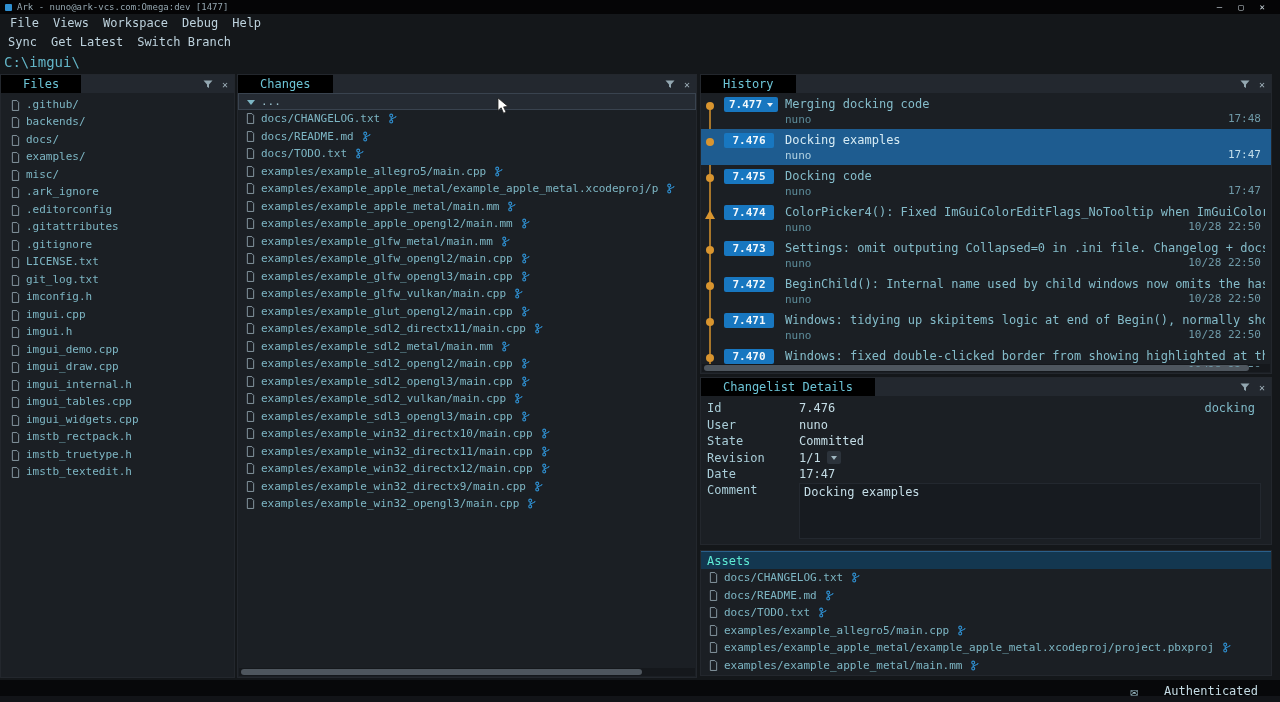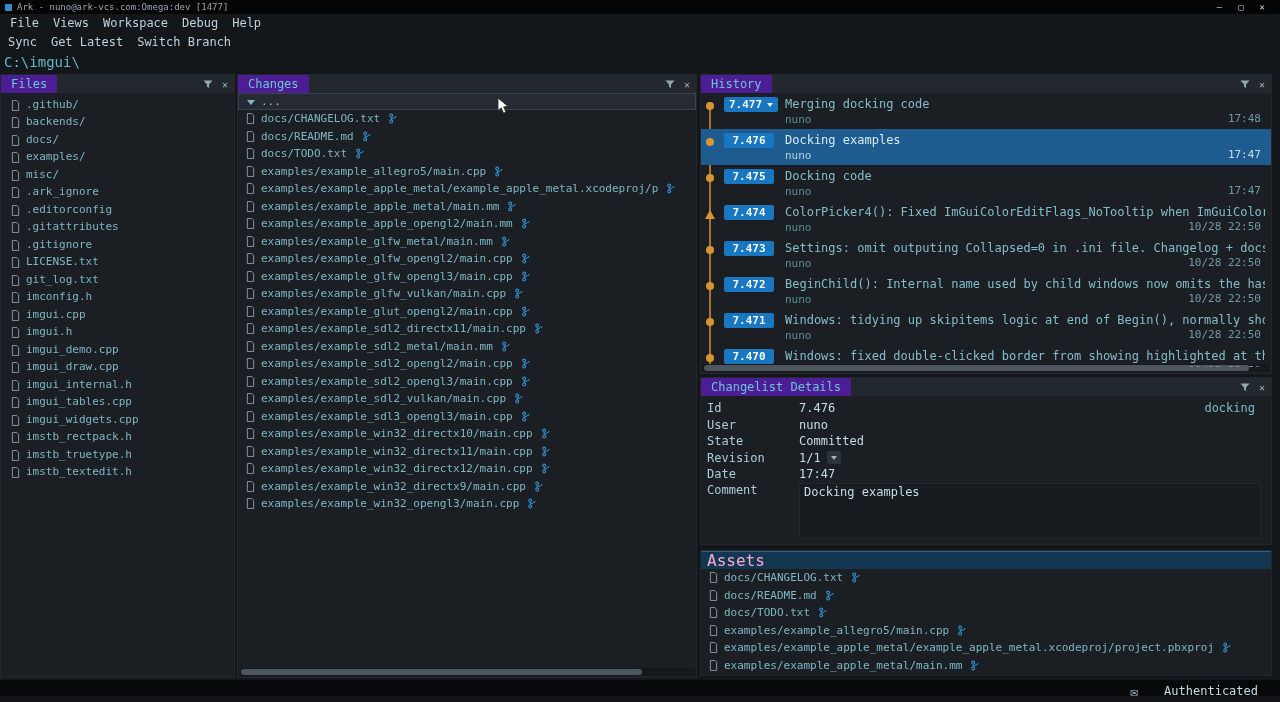--- a/index.html
+++ b/index.html
@@ -19,21 +19,21 @@
                        background:#14171a; color:#bdd2dd; font-size:12px; padding-left:10px; }
   .menubar { top:14px; height:18px; }
   .toolbar { top:32px; height:20px; padding-left:8px; }
   .menubar span, .toolbar span { cursor:default; }
   .pathbar { position:absolute; left:0; top:52px; width:1280px; height:20px; display:flex; align-items:center;
              padding-left:4px; color:#63b5c7; font-size:14px; }
 
   
   .panel { position:absolute; background:#1b1f24; border:1px solid #23272d; overflow:hidden; }
   .panel-header { height:18px; background:#23282f; display:flex; align-items:center; color:#6cc4d6; font-size:12px; }
-  .tab { background:#4c1d95; height:18px; display:flex; align-items:center; padding:0 10px; }
+  .tab { background:#000000; height:18px; display:flex; align-items:center; padding:0 22px; }
   .hicons { margin-left:auto; display:flex; gap:9px; align-items:center; padding-right:6px; color:#93a7b1; }
   .hx { font-size:10px; color:#9fb0ba; }
 
   .files-panel   { left:0;   top:74px;  width:235px; height:604px; }
   .changes-panel { left:237px; top:74px; width:460px; height:604px; }
   .history-panel { left:700px; top:74px; width:572px; height:300px; }
   .details-panel { left:700px; top:377px; width:572px; height:168px; }
   .assets-panel  { left:700px; top:550px; width:572px; height:126px; }
 
   
@@ -85,21 +85,21 @@
   .dbranch { position:absolute; right:10px; color:#7fb9c7; }
   .combo-arrow { width:14px; height:13px; background:#2c333b; margin-left:6px; display:inline-flex;
                  align-items:center; justify-content:center; border-radius:2px; }
   .combo-arrow i { width:0; height:0; border:3px solid transparent; border-top:4px solid #9fb6c0; margin-top:3px; }
   .comment-row { align-items:flex-start; height:auto; }
   .comment-box { margin-left:0; width:462px; height:56px; background:#171b20; border:1px solid #23282f;
                  padding:1px 4px; color:#c4dde6; overflow:hidden; }
 
   
   .assets-header { height:18px; background:#133750; border-top:1px solid #2a5f8a; display:flex;
-                   align-items:center; padding-left:6px; color:#f9a8d4; font-size:16px; }
+                   align-items:center; padding-left:6px; color:#5eead4; font-size:12px; }
 
   
   .statusbar { position:absolute; left:0; top:680px; width:1280px; height:22px; background:#07080a;
                display:flex; align-items:center; justify-content:flex-end; gap:26px; padding-right:22px;
                color:#c4dbe4; font-size:12px; }
   .mail { color:#9fc3ce; font-size:13px; }
 
   .overlay-bar { position:absolute; left:423px; top:698px; width:440px; height:3px; background:#e9e9e9;
                  border-radius:2px; z-index:9; }
 

